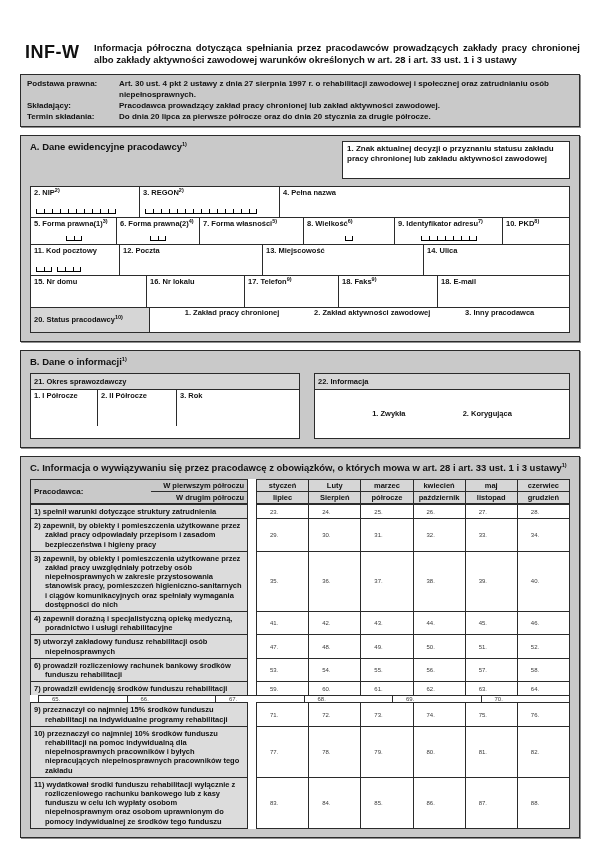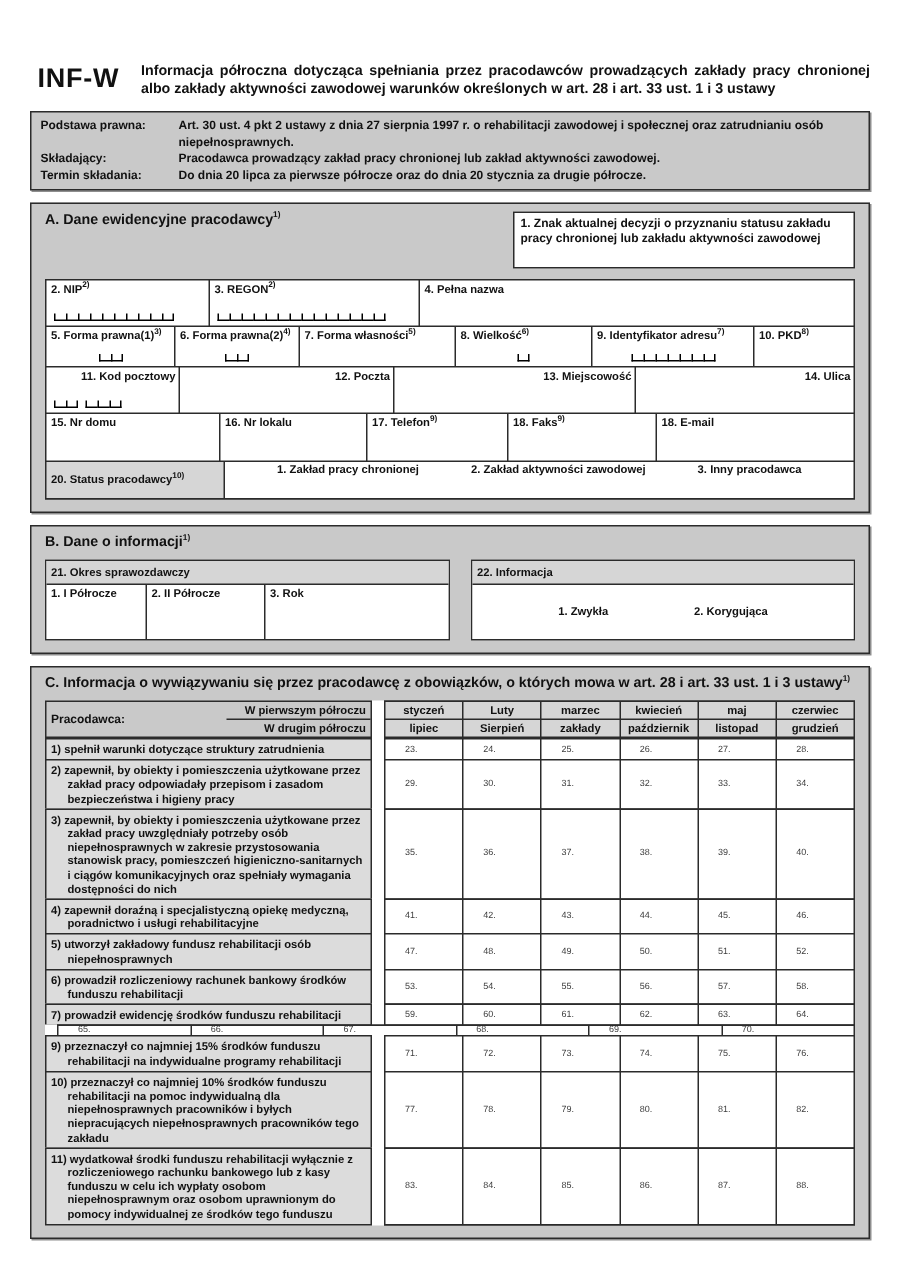--- a/index.html
+++ b/index.html
@@ -36,37 +36,37 @@
   .comb-group { display:flex; gap:5px; margin:auto 0 3px 5px; }
   .comb-group .comb { margin:0; }
 
   .a-head { display:flex; }
   .a-head .sec-title { flex:1; padding-right:10px; }
   .box1 { width:228px; background:#fff; border:1px solid #2b2b2b; font-size:8px; font-weight:bold;
           padding:2px 4px; line-height:10px; min-height:38px; }
 
   .r1 { grid-template-columns:108px 139px 1fr; height:32px; margin-top:7px; }
   .r2 { grid-template-columns:85px 82px 103px 90px 107px 1fr; height:28px; }
-  .r3 { grid-template-columns:88px 142px 160px 1fr; height:32px;text-align:right; }
+  .r3 { grid-template-columns:88px 142px 160px 1fr; height:32px; }
   .r4 { grid-template-columns:115px 97px 93px 98px 1fr; height:33px; }
   .r5 { grid-template-columns:118px 1fr; height:26px; margin-top:7px; }
   .status-label { justify-content:center; }
   .status-label .flabel { padding-top:0; }
   .status-opts { flex-direction:row; align-items:flex-start; justify-content:space-evenly; }
   .status-opt { font-size:7.5px; font-weight:bold; }
 
   
   .b-body { display:flex; gap:14px; margin-top:5px; }
   .b-box { border:1px solid #2b2b2b; background:#fff; }
   .b-box.left { width:270px; }
   .b-box.right { flex:1; }
   .b-head { background:#d6d6d6; border-bottom:1px solid #2b2b2b; font-size:7.5px; font-weight:bold; padding:3px 3px; }
   .b-21 { display:grid; grid-template-columns:66px 78px 1fr; gap:1px; background:#2b2b2b; height:36px; }
   .b-21 .field .flabel { white-space:nowrap; }
-  .b-22 { height:36px; display:flex; align-items:center; justify-content:space-evenly; background:#fff; }
+  .b-22 { height:48px; display:flex; align-items:center; justify-content:space-evenly; background:#fff; }
   .b-opt { font-size:7.5px; font-weight:bold; }
 
   
   .c-table { margin-top:6px; }
   .c-head { display:flex; }
   .c-head-left { width:218px; display:flex; border:1px solid #2b2b2b; border-bottom-width:2px; background:#c9c9c9; }
   .praco { flex:1; font-size:8px; font-weight:bold; align-self:center; padding-left:3px; }
   .halves { display:flex; flex-direction:column; width:96px; }
   .half { flex:1; display:flex; align-items:center; justify-content:flex-end; padding-right:3px;
           font-size:7.5px; font-weight:bold; white-space:nowrap; }
@@ -298,21 +298,21 @@
             <div class="c-mcell">styczeń</div>
             <div class="c-mcell">Luty</div>
             <div class="c-mcell">marzec</div>
             <div class="c-mcell">kwiecień</div>
             <div class="c-mcell">maj</div>
             <div class="c-mcell">czerwiec</div>
           </div>
           <div class="c-mrow">
             <div class="c-mcell">lipiec</div>
             <div class="c-mcell">Sierpień</div>
-            <div class="c-mcell">zakłady</div>
+            <div class="c-mcell">półrocze</div>
             <div class="c-mcell">październik</div>
             <div class="c-mcell">listopad</div>
             <div class="c-mcell">grudzień</div>
           </div>
         </div>
       </div>
 
       <div class="c-body">
 
           <div class="c-row">

